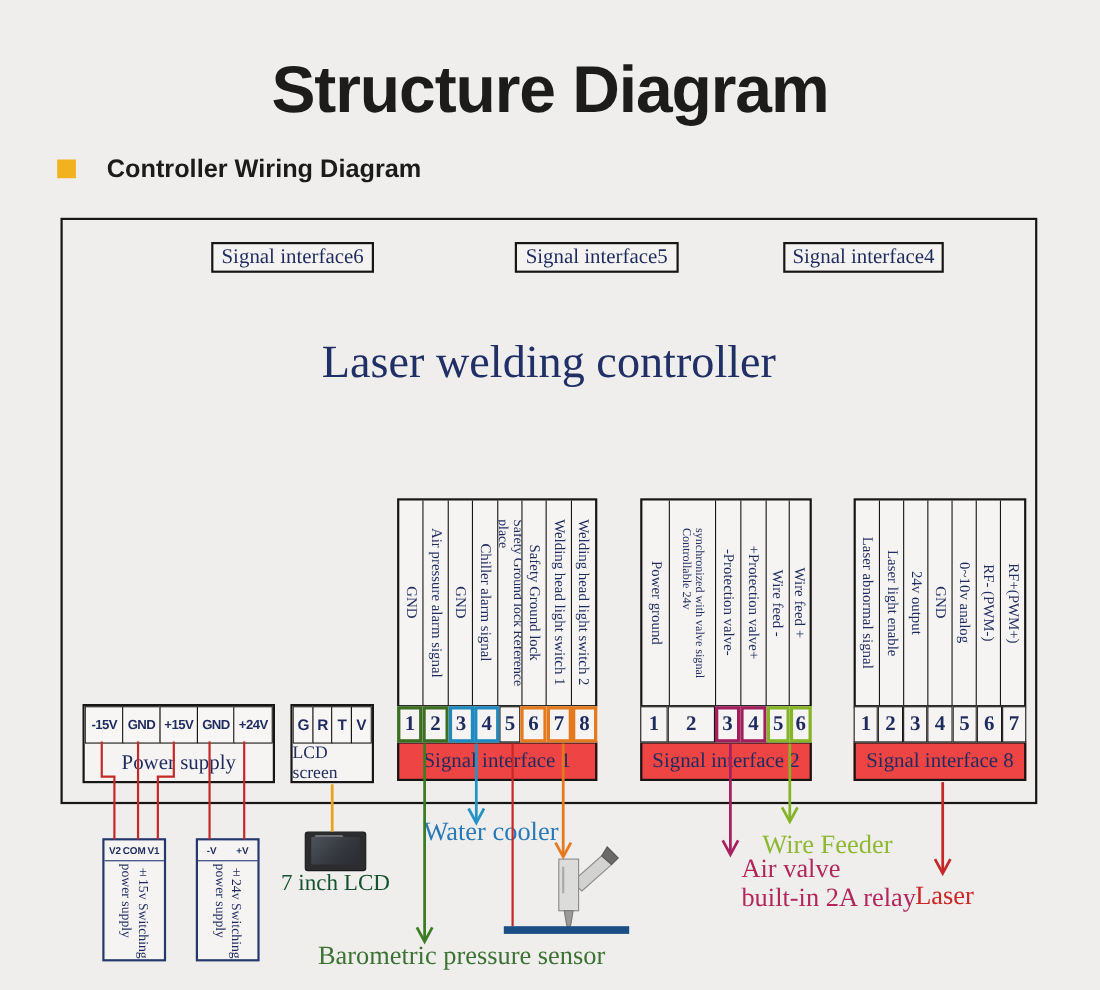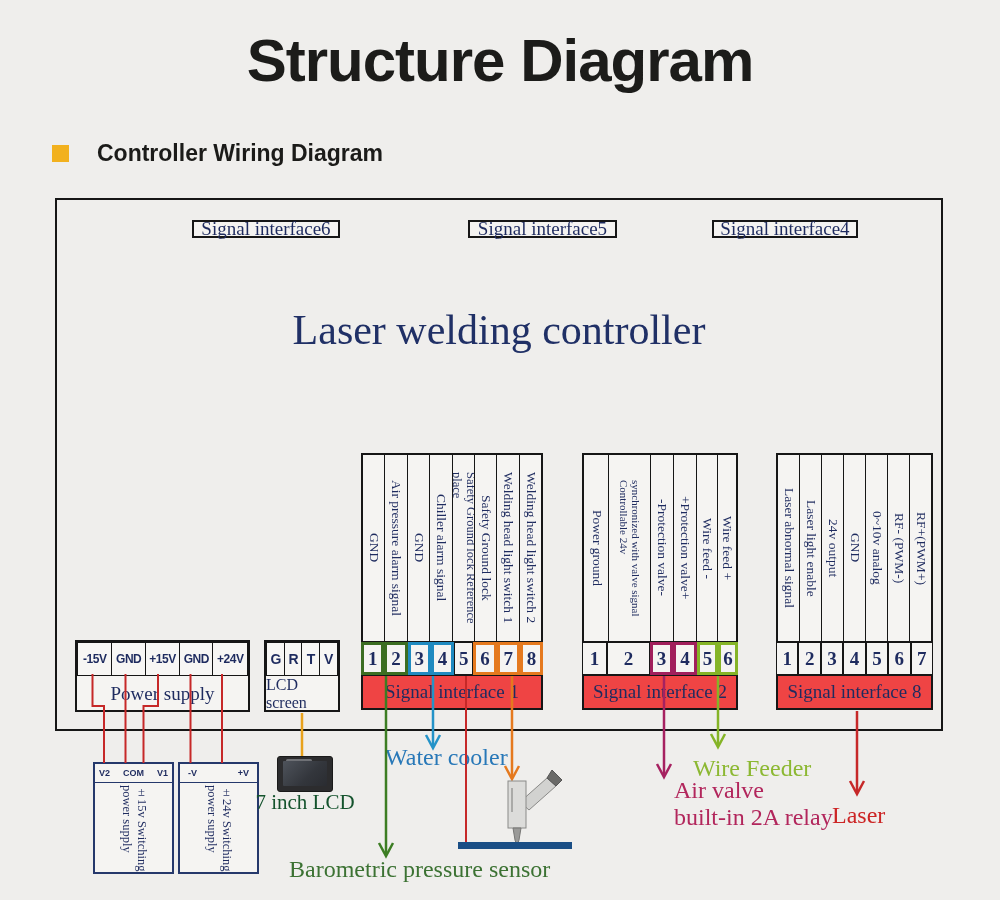--- a/index.html
+++ b/index.html
@@ -1,24 +1,24 @@
 <!DOCTYPE html>
 <html><head>
 <meta charset="utf-8">
 <style>
   html,body{margin:0;padding:0;}
   body{width:1000px;height:900px;position:relative;background:#efeeec;
        font-family:"Liberation Sans",sans-serif;overflow:hidden;}
-  .title{position:absolute;top:26px;left:0;width:1000px;text-align:center;margin:0;
+  .title{position:absolute;top:47px;left:0;width:1000px;text-align:center;margin:0;
          font-size:60px;font-weight:800;letter-spacing:-1px;color:#1c1c1a;}
   .subtitle{position:absolute;top:140px;left:52px;display:flex;align-items:center;gap:28px;}
   .bullet{width:17px;height:17px;background:#f2b11e;display:inline-block;}
   .subtitle .txt{font-size:23px;font-weight:bold;color:#1b1b19;}
   .bigbox{position:absolute;left:55px;top:198px;width:888px;height:533px;border:2px solid #161616;box-sizing:border-box;}
-  .topbox{position:absolute;top:220px;height:18px;border:2px solid #161616;box-sizing:border-box;
+  .topbox{position:absolute;top:220px;height:28px;border:2px solid #161616;box-sizing:border-box;
           display:flex;align-items:center;justify-content:center;background:#f4f3f1;}
   .topbox span{font-family:"Liberation Serif",serif;font-size:19px;color:#1e2b5f;}
   .ctitle{position:absolute;left:55px;top:306px;width:888px;text-align:center;
           font-family:"Liberation Serif",serif;font-size:42px;color:#203066;}
   .iface{position:absolute;top:453px;}
   .cols{display:flex;height:190px;border:2px solid #161616;box-sizing:border-box;background:#f5f4f2;}
   .col{flex:1;display:flex;align-items:center;justify-content:center;box-sizing:border-box;overflow:hidden;}
   .col+.col{border-left:1.7px solid #161616;}
   .vtext{writing-mode:vertical-rl;text-orientation:mixed;white-space:pre-line;
          font-family:"Liberation Serif",serif;color:#1e2b5f;font-size:13.5px;line-height:1.1;}
@@ -37,21 +37,21 @@
        display:flex;align-items:center;justify-content:center;background:#ef4444;
        font-family:Liberation Serif, serif;font-size:19px;color:#1e2b5f;}
   .termblock{position:absolute;top:640px;height:72px;border:2px solid #161616;box-sizing:border-box;background:#f5f4f2;}
   .trow{display:flex;height:34px;}
   .t{flex:1;box-sizing:border-box;border:1.7px solid #161616;margin-left:-1.7px;
      display:flex;align-items:center;justify-content:center;background:#f7f6f4;
      font-size:12px;font-weight:bold;color:#1e2b5f;letter-spacing:-0.5px;}
   .t:first-child{margin-left:0;}
   .blabel{height:36px;display:flex;align-items:center;justify-content:center;
           font-family:"Liberation Serif",serif;font-size:19px;color:#1e2b5f;}
-  .swbox{position:absolute;top:762px;width:81px;height:112px;border:2px solid #25386b;
+  .swbox{position:absolute;top:762px;width:58px;height:112px;border:2px solid #25386b;
          box-sizing:border-box;background:#f5f4f2;}
   .swbox .hdr{height:19px;border-bottom:1.5px solid #25386b;box-sizing:border-box;
          display:flex;align-items:center;justify-content:space-between;padding:0 4px;
          font-size:9px;font-weight:bold;color:#1e2b5f;}
   .swbox .body{height:91px;display:flex;align-items:center;justify-content:center;}
   .swbox .vtext{font-size:12.5px;line-height:1.2;}
   .lcdimg{position:absolute;left:277px;top:756px;width:56px;height:36px;background:#2c2c2e;
           border:1px solid #1a1a1a;border-radius:3px;box-sizing:border-box;}
   .lcdimg .screen{position:absolute;left:5px;top:4px;right:5px;bottom:5px;
           background:linear-gradient(135deg,#4e535b 0%,#33363c 60%,#2a2c31 100%);border-radius:1px;}

